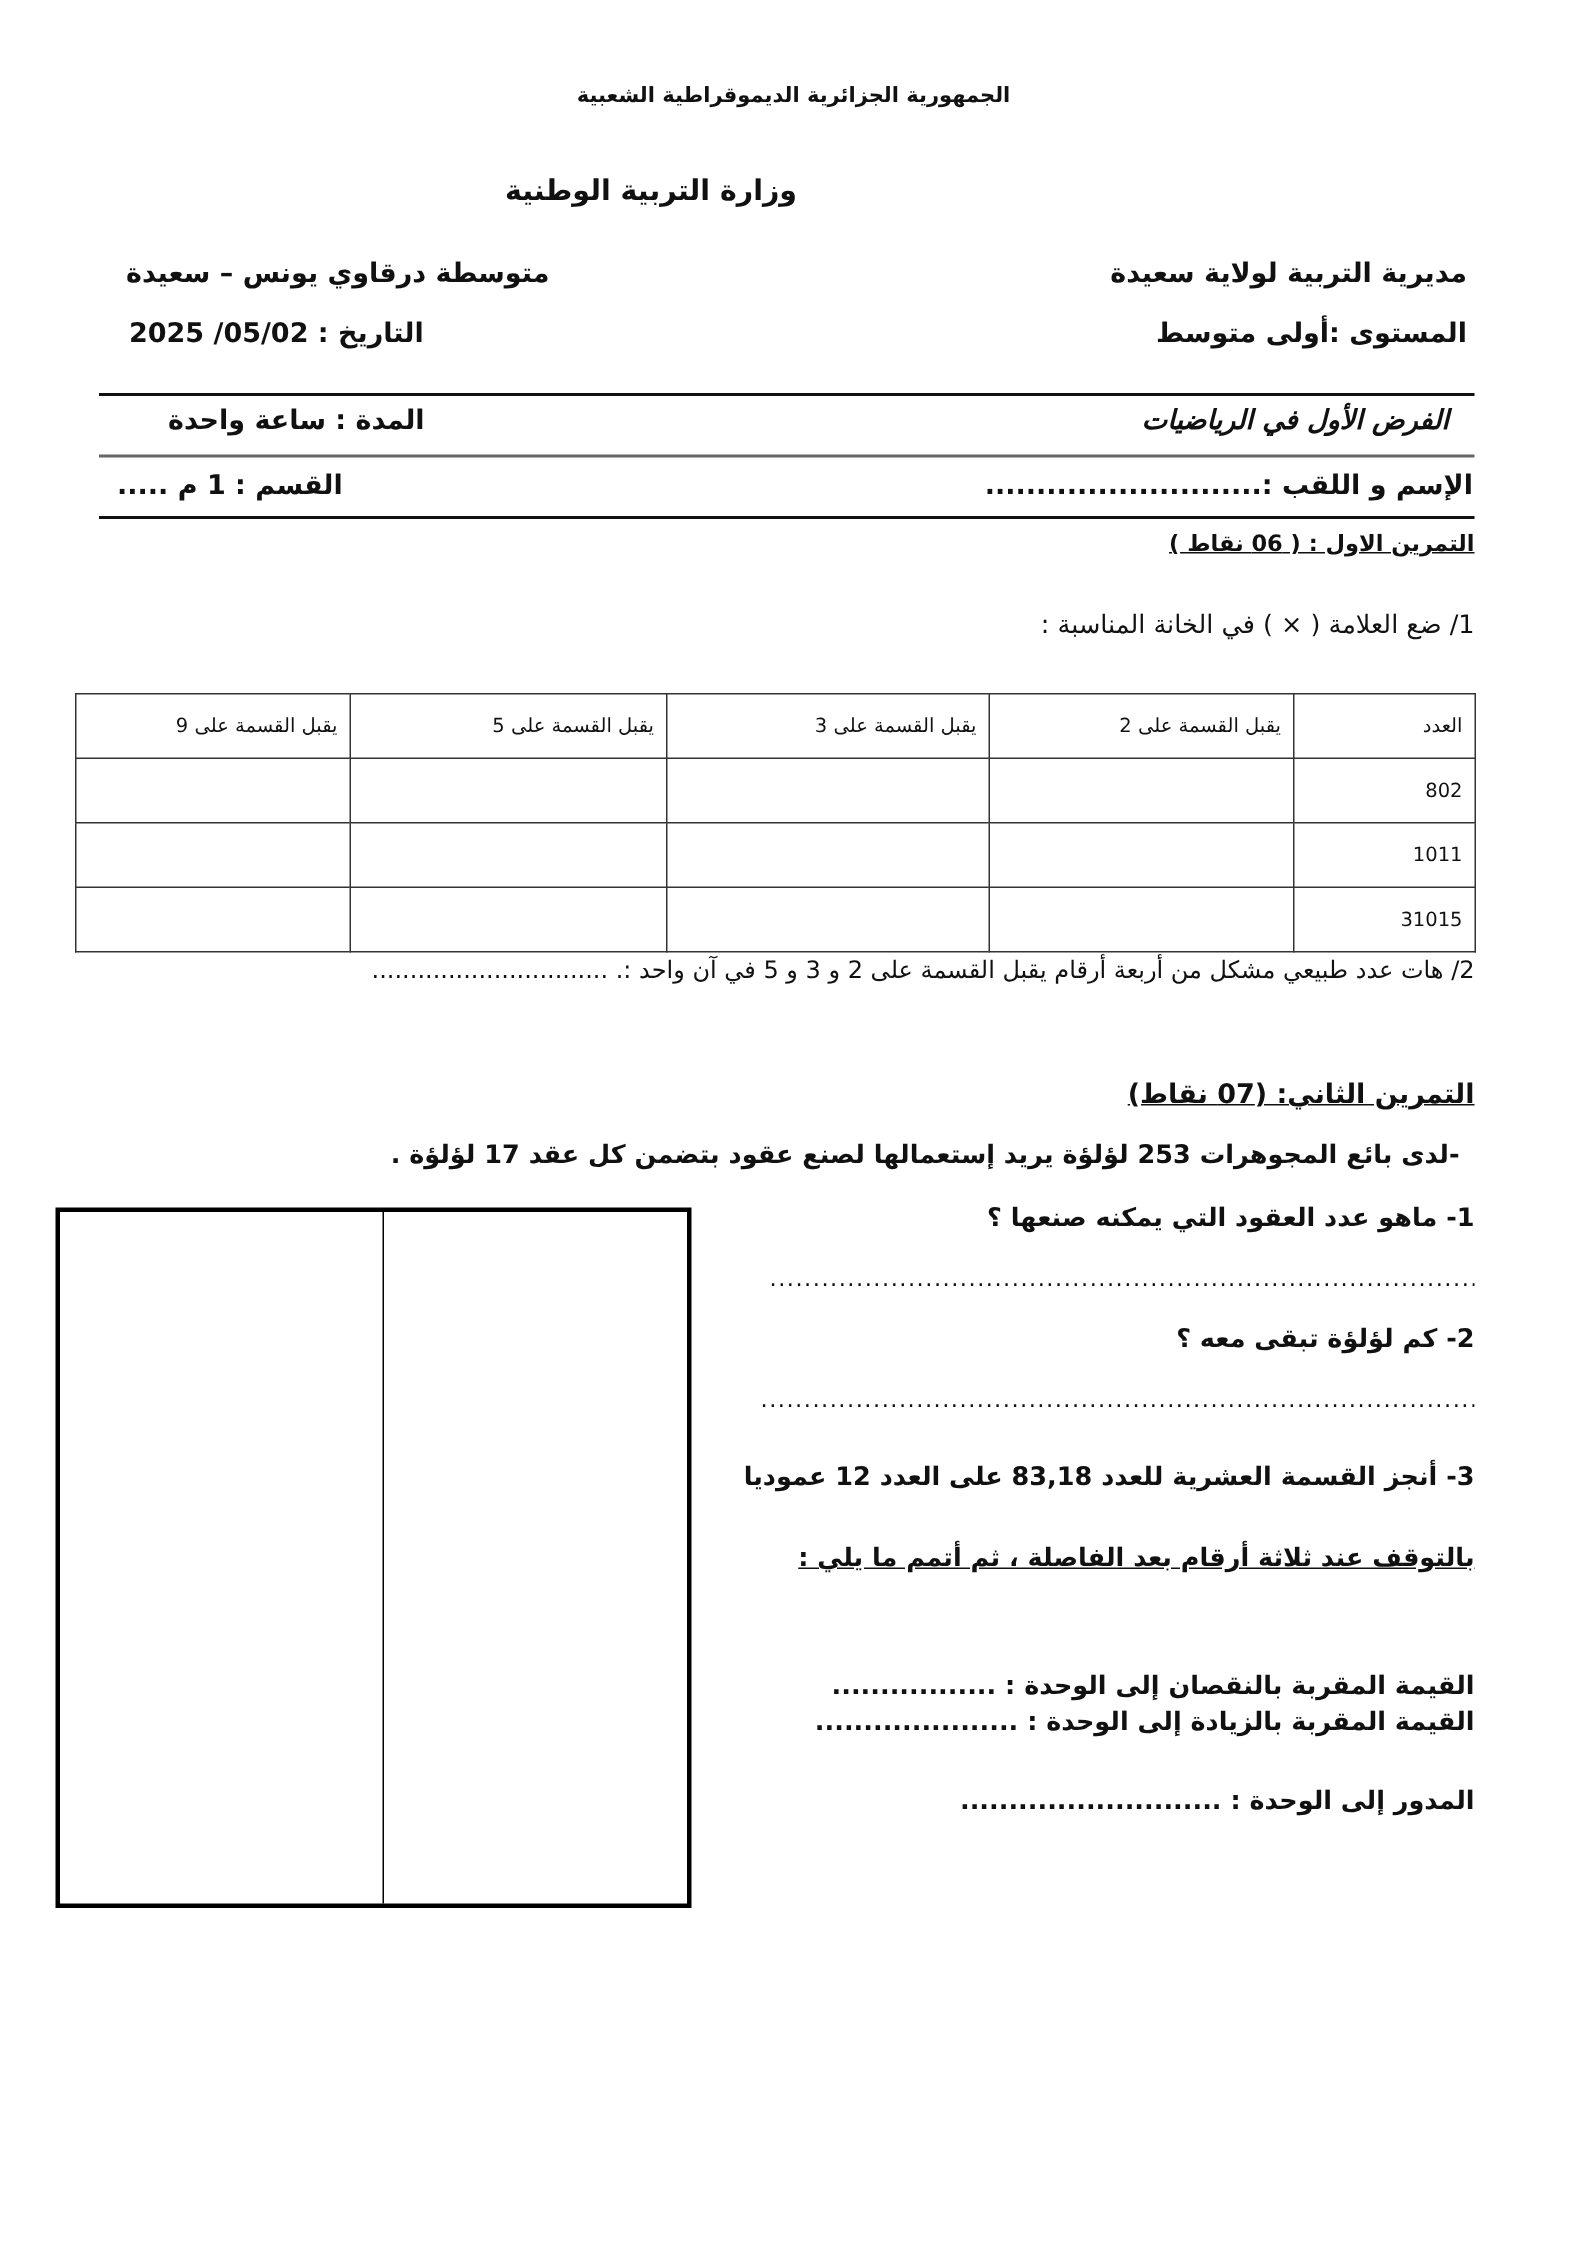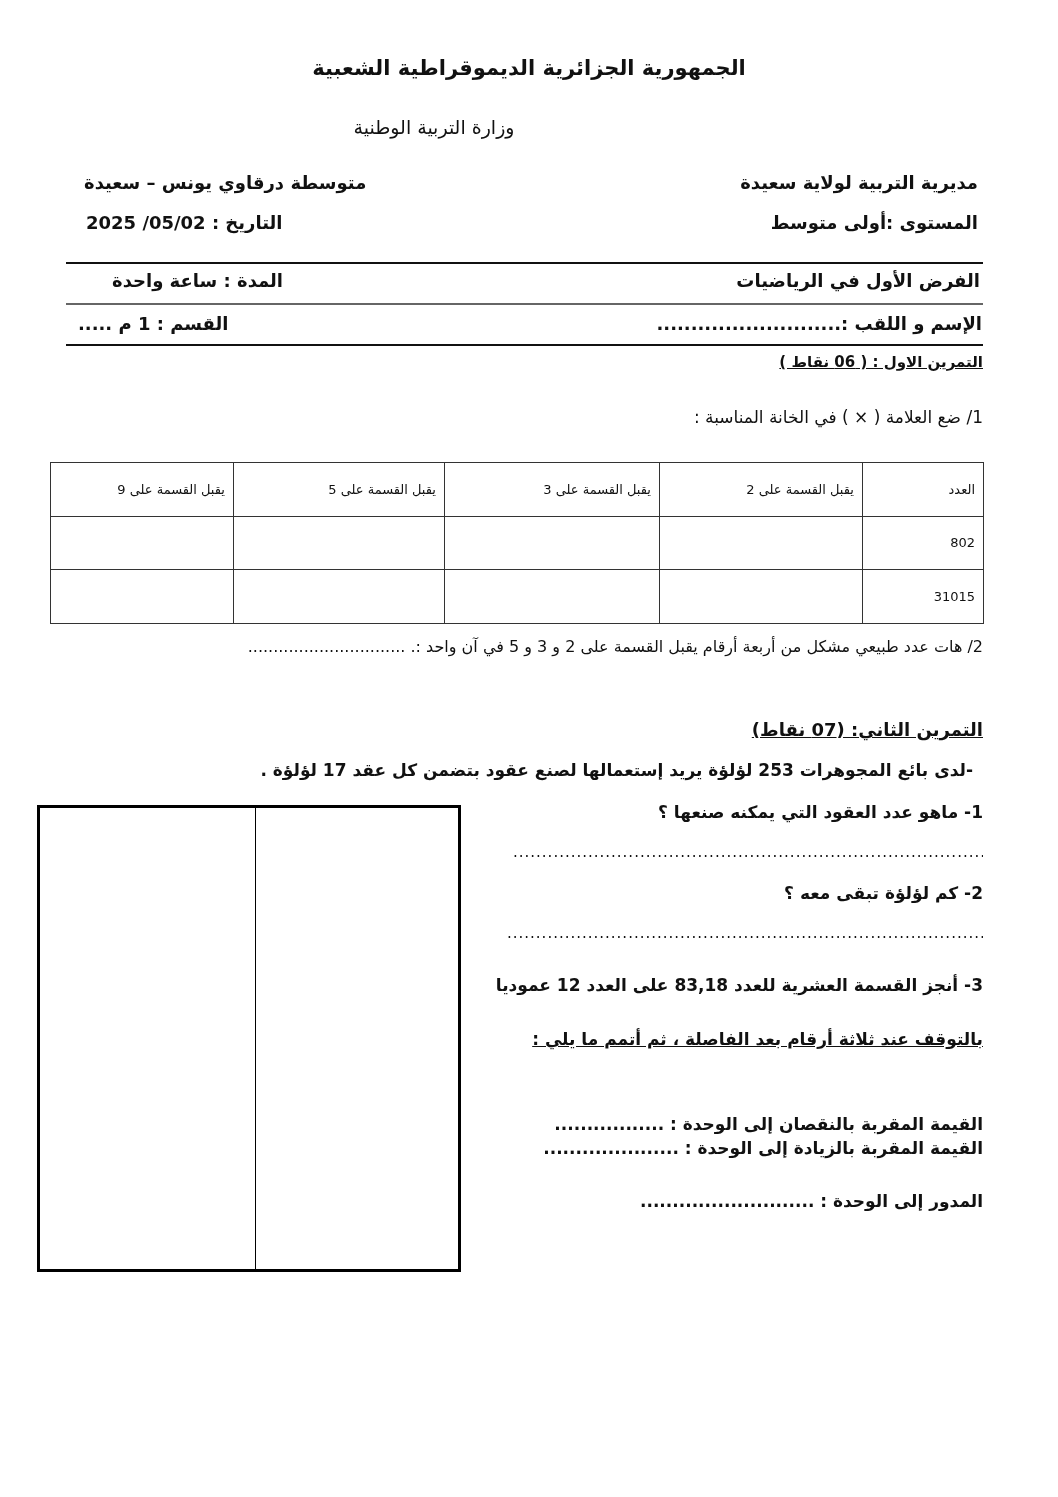--- a/index.html
+++ b/index.html
@@ -2,22 +2,22 @@
 <html lang="ar" dir="rtl"><head>
 <meta charset="utf-8">
 <style>
   html, body { margin: 0; padding: 0; background: #ffffff; }
   body {
     width: 1058px; height: 1497px; position: relative; overflow: hidden;
     font-family: "DejaVu Sans", sans-serif; color: #111;
   }
   .abs { position: absolute; }
   .center { text-align: center; }
-  .title1 { top: 56px; left: 0; width: 1058px; font-size: 21px; font-weight: bold; }
-  .title2 { top: 116px; left: 0; width: 868px; font-size: 19px; font-weight: normal; }
+  .title1 { top: 56px; left: 0; width: 1058px; font-size: 14px; font-weight: bold; }
+  .title2 { top: 116px; left: 0; width: 868px; font-size: 19px; font-weight: bold; }
   .hdr { font-size: 18px; font-weight: bold; white-space: nowrap; }
   .rule { position: absolute; left: 66px; width: 917px; background: #111; }
   .ex-title { font-size: 15px; font-weight: bold; text-decoration: underline; white-space: nowrap; }
   .ex2-title { font-size: 18px; font-weight: bold; text-decoration: underline; white-space: nowrap; }
   .q { font-size: 17px; white-space: nowrap; }
   .qb { font-size: 17px; font-weight: bold; white-space: nowrap; }
   table.div-table {
     position: absolute; top: 462px; left: 50px; width: 934px; height: 162px;
     border-collapse: collapse; direction: rtl;
   }
@@ -37,41 +37,48 @@
 
 <div class="abs center title1">الجمهورية الجزائرية الديموقراطية الشعبية</div>
 <div class="abs center title2">وزارة التربية الوطنية</div>
 
 <div class="abs hdr" style="top:172px; right:80px;">مديرية التربية لولاية سعيدة</div>
 <div class="abs hdr" style="top:172px; left:84px;">متوسطة درقاوي يونس – سعيدة</div>
 <div class="abs hdr" style="top:212px; right:80px;">المستوى :أولى متوسط</div>
 <div class="abs hdr" style="top:212px; left:86px;">التاريخ : 05/02/ 2025</div>
 
 <div class="rule" style="top:262px; height:2px;"></div>
-<div class="abs hdr" style="top:270px; right:78px;">الفرض الأول في الرياضيات</div>
+<div class="abs hdr" style="top:270px; right:92px;font-style:italic;">الفرض الأول في الرياضيات</div>
 <div class="abs hdr" style="top:270px; left:100px;margin-left:12px;">المدة : ساعة واحدة</div>
 <div class="rule" style="top:303px; height:2px; background:#666;"></div>
 <div class="abs hdr" style="top:313px; right:76px;">الإسم و اللقب :...........................</div>
 <div class="abs hdr" style="top:313px; left:78px;text-align:center;">القسم : 1 م .....</div>
 <div class="rule" style="top:344px; height:1.5px;"></div>
 
 <div class="abs ex-title" style="top:353px; right:75px;">التمرين الاول : ( 06 نقاط )</div>
 <div class="abs q" style="top:407px; right:75px;">1/ ضع العلامة ( × ) في الخانة المناسبة :</div>
 
 <table class="div-table">
   <tbody>
       <tr>
     <th style="width:104px;">العدد</th>
     <th style="width:186px;">يقبل القسمة على 2</th>
     <th style="width:198px;">يقبل القسمة على 3</th>
     <th style="width:194px;">يقبل القسمة على 5</th>
     <th>يقبل القسمة على 9</th>
   </tr>
   <tr>
     <td>802</td>
+    <td></td>
+    <td></td>
+    <td></td>
+    <td></td>
+  </tr>
+  <tr>
+    <td>1011</td>
     <td></td>
     <td></td>
     <td></td>
     <td></td>
   </tr>
   <tr>
     <td>31015</td>
     <td></td>
     <td></td>
     <td></td>

